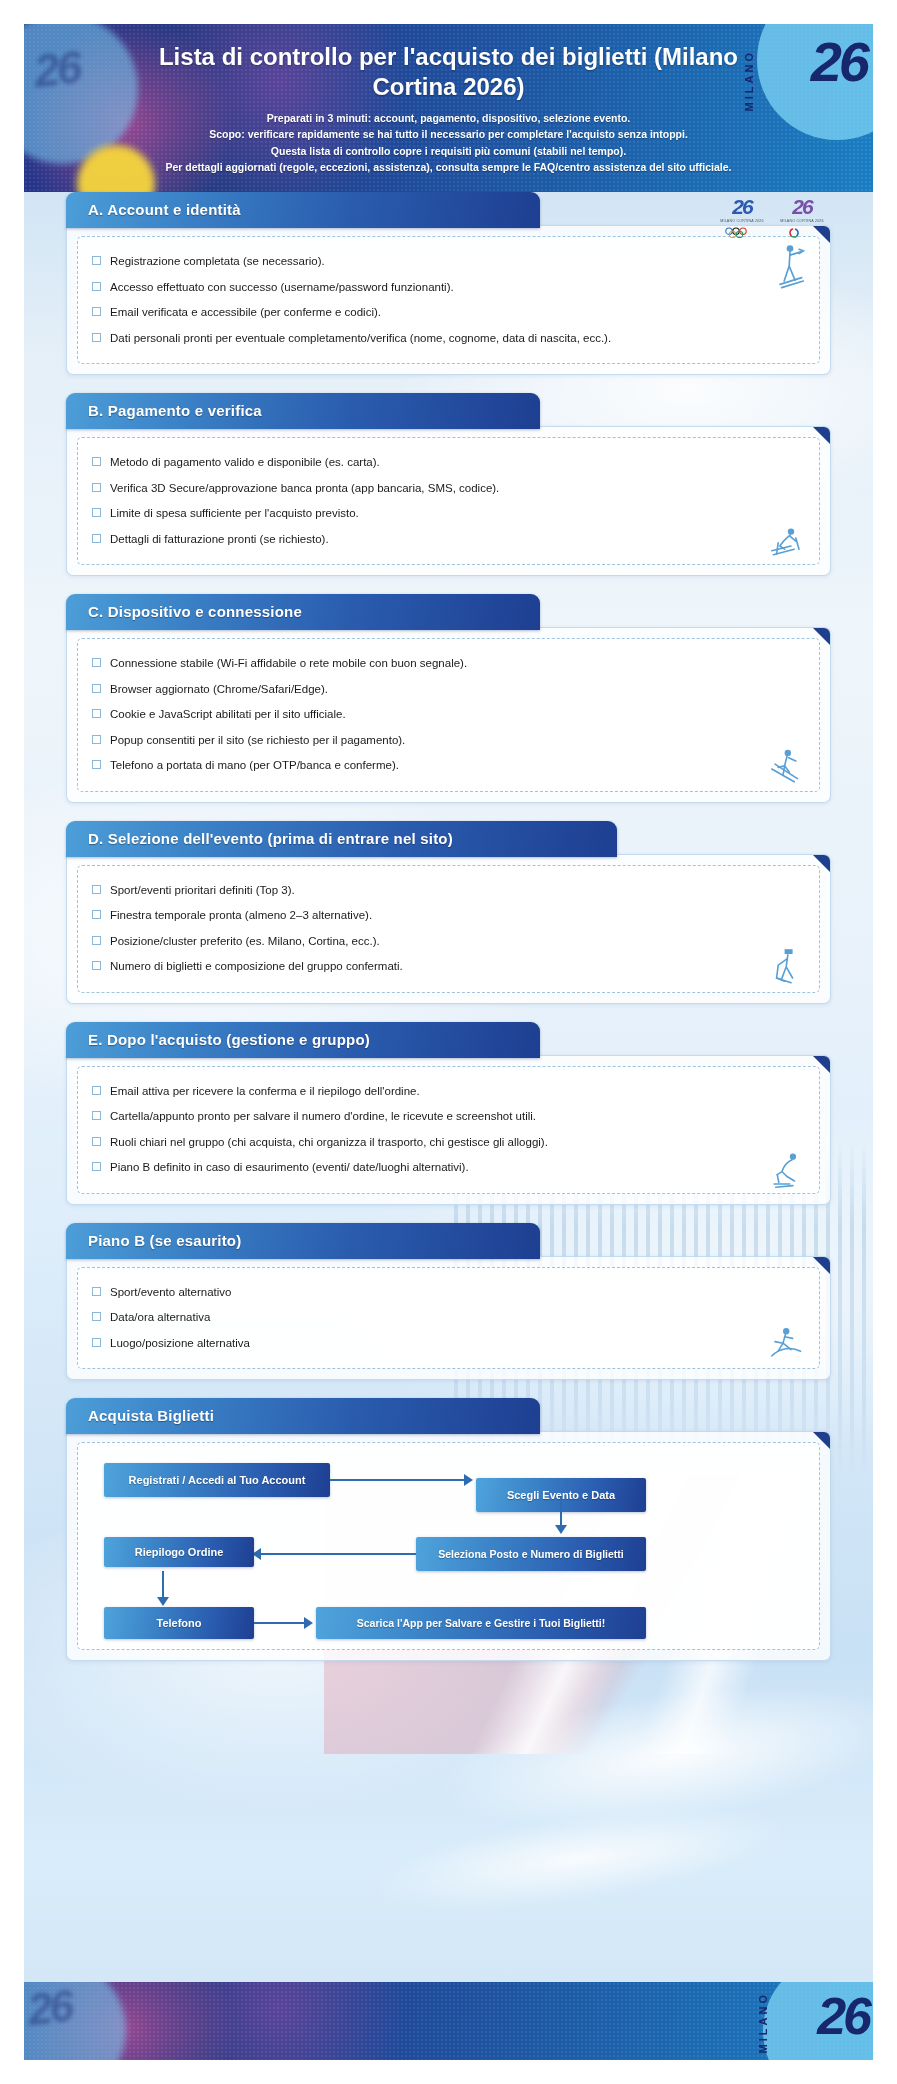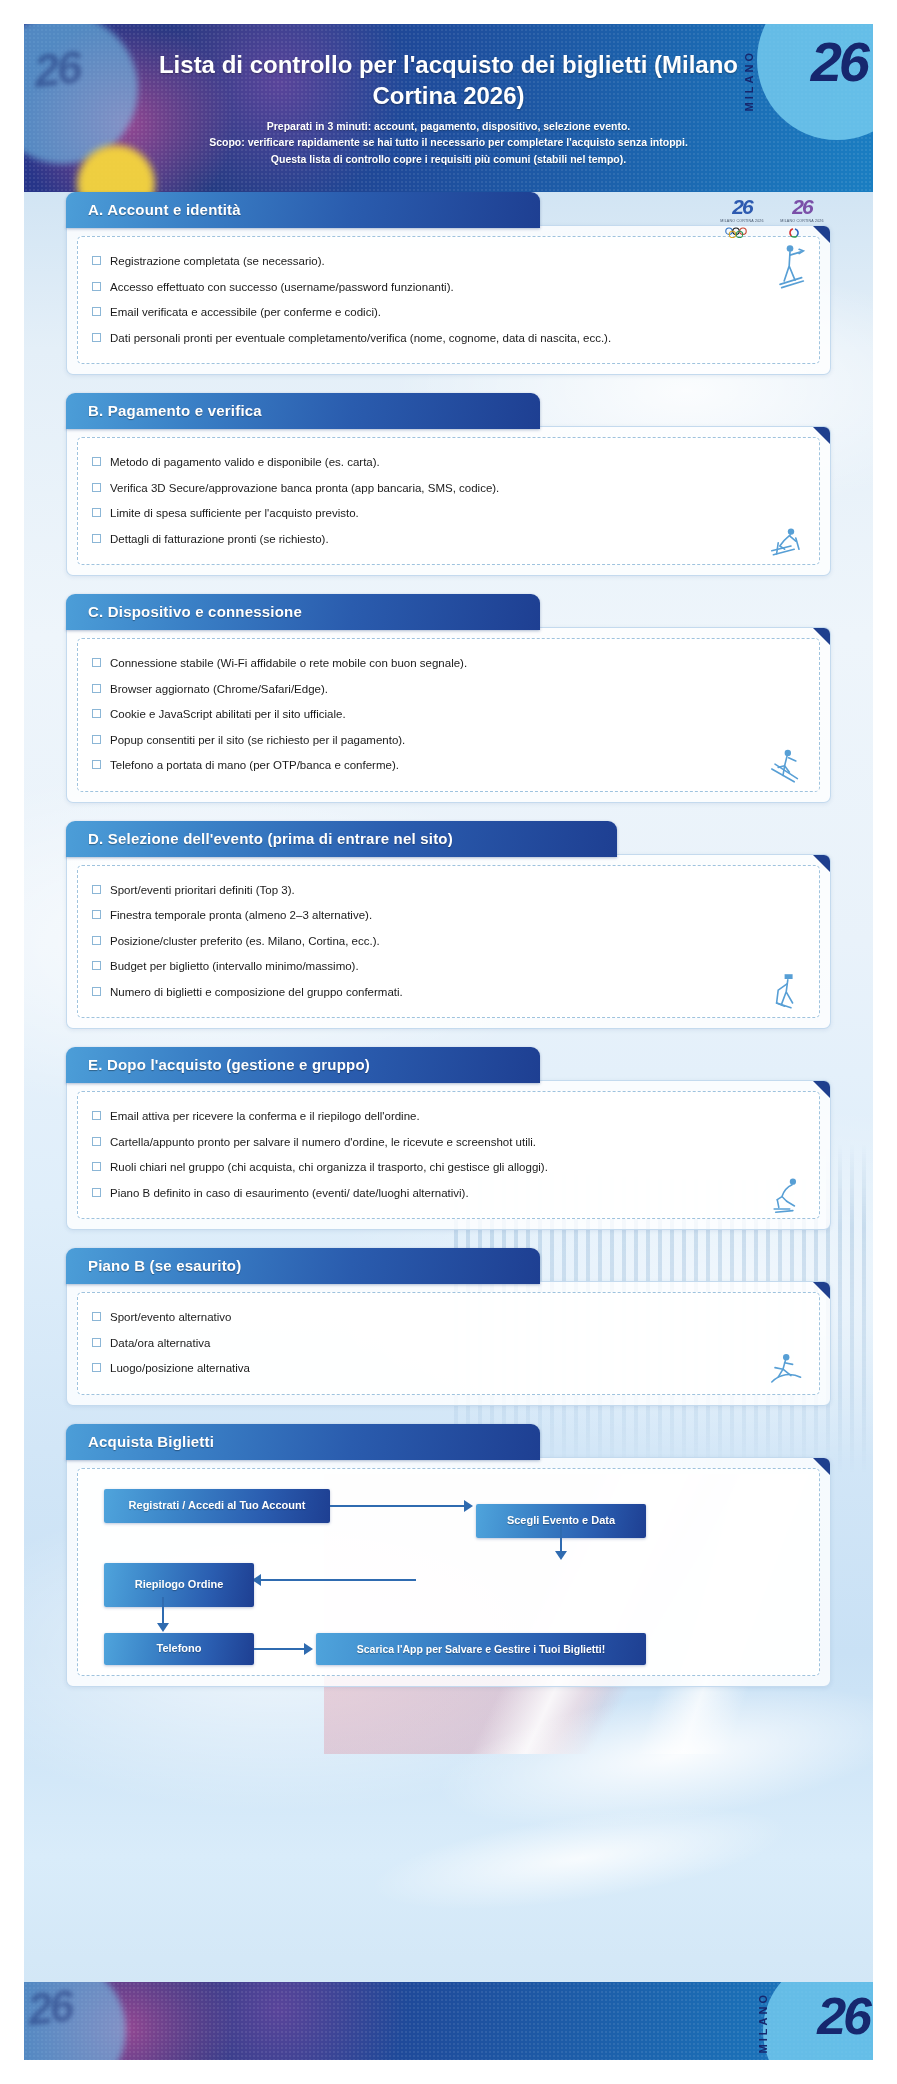--- a/index.html
+++ b/index.html
@@ -338,20 +338,21 @@
 
   <div class="header-text">
     <div class="poster-title">
       <span>Lista di controllo per l'acquisto</span>
       <span>dei biglietti (Milano Cortina 2026)</span>
     </div>
     <div class="poster-sub">
       <span>Preparati in 3 minuti: account, pagamento, dispositivo, selezione evento.</span>
       <span>Scopo: verificare rapidamente se hai tutto il necessario per completare l'acquisto senza intoppi.</span>
       <span>Questa lista di controllo copre i requisiti più comuni (stabili nel tempo).</span>
+      <span>Per dettagli aggiornati (regole, eccezioni, assistenza), consulta sempre le FAQ/centro assistenza del sito ufficiale.</span>
     </div>
   </div>
 
   <div class="content">
 
     <div class="emblems">
       <div class="emblem">
         <div class="emblem-mark oly">26</div>
         <div class="emblem-cap">MILANO CORTINA 2026</div>
         <svg class="rings" width="40" height="11" viewBox="0 0 40 11">
@@ -500,24 +501,20 @@
           <div class="check-item">
             <span class="checkbox"></span>
             <span>Finestra temporale pronta (almeno 2–3 alternative).</span>
           </div>
           <div class="check-item">
             <span class="checkbox"></span>
             <span>Posizione/cluster preferito (es. Milano, Cortina, ecc.).</span>
           </div>
           <div class="check-item">
             <span class="checkbox"></span>
-            <span>Budget per biglietto (intervallo minimo/massimo).</span>
-          </div>
-          <div class="check-item">
-            <span class="checkbox"></span>
             <span>Numero di biglietti e composizione del gruppo confermati.</span>
           </div>
         </div>
       </div>
     </div>
 
     <div class="section">
       <div class="sec-head">E. Dopo l'acquisto (gestione e gruppo)</div>
       <div class="sec-body">
         <div class="dogear"></div>
@@ -589,25 +586,26 @@
             <div class="node" style="left:14px; top:6px; width:226px; height:34px;">Registrati / Accedi al Tuo Account</div>
 
             <div class="arrow-line" style="left:240px; top:22px; width:136px;"></div>
             <div class="arrow-head ah-right" style="left:374px; top:17px;"></div>
 
             <div class="node" style="left:386px; top:6px; width:170px; height:34px;margin-top:15px;">Scegli Evento e Data</div>
 
             <div class="arrow-v" style="left:470px; top:40px; height:30px;"></div>
             <div class="arrow-head ah-down" style="left:465px; top:68px;"></div>
 
+            <div class="node" style="left:326px; top:80px; width:230px; height:34px; font-size:10.5px;">Seleziona Posto e Numero di Biglietti</div>
 
             <div class="arrow-line" style="left:170px; top:96px; width:156px;"></div>
             <div class="arrow-head ah-left" style="left:162px; top:91px;"></div>
 
-            <div class="node" style="left:14px; top:80px; width:150px; height:44px;">Riepilogo Ordine</div>
+            <div class="node" style="left:14px; top:80px; width:150px; height:30px;">Riepilogo Ordine</div>
 
             <div class="arrow-v" style="left:72px; top:114px; height:28px;"></div>
             <div class="arrow-head ah-down" style="left:67px; top:140px;"></div>
 
             <div class="node" style="left:14px; top:150px; width:150px; height:32px;">Telefono</div>
 
             <div class="arrow-line" style="left:164px; top:165px; width:52px;"></div>
             <div class="arrow-head ah-right" style="left:214px; top:160px;"></div>
 
             <div class="node" style="left:226px; top:150px; width:330px; height:32px; font-size:10.5px;">Scarica l'App per Salvare e Gestire i Tuoi Biglietti!</div>

